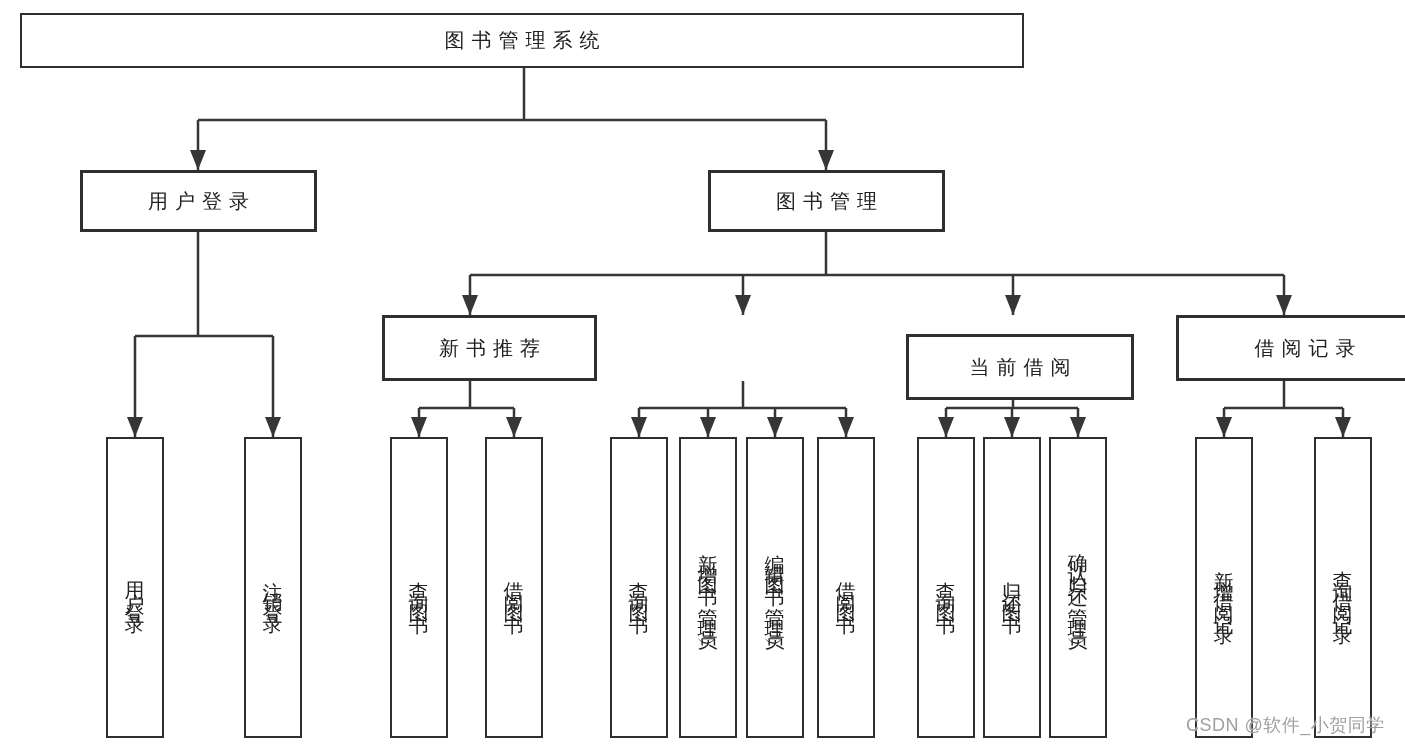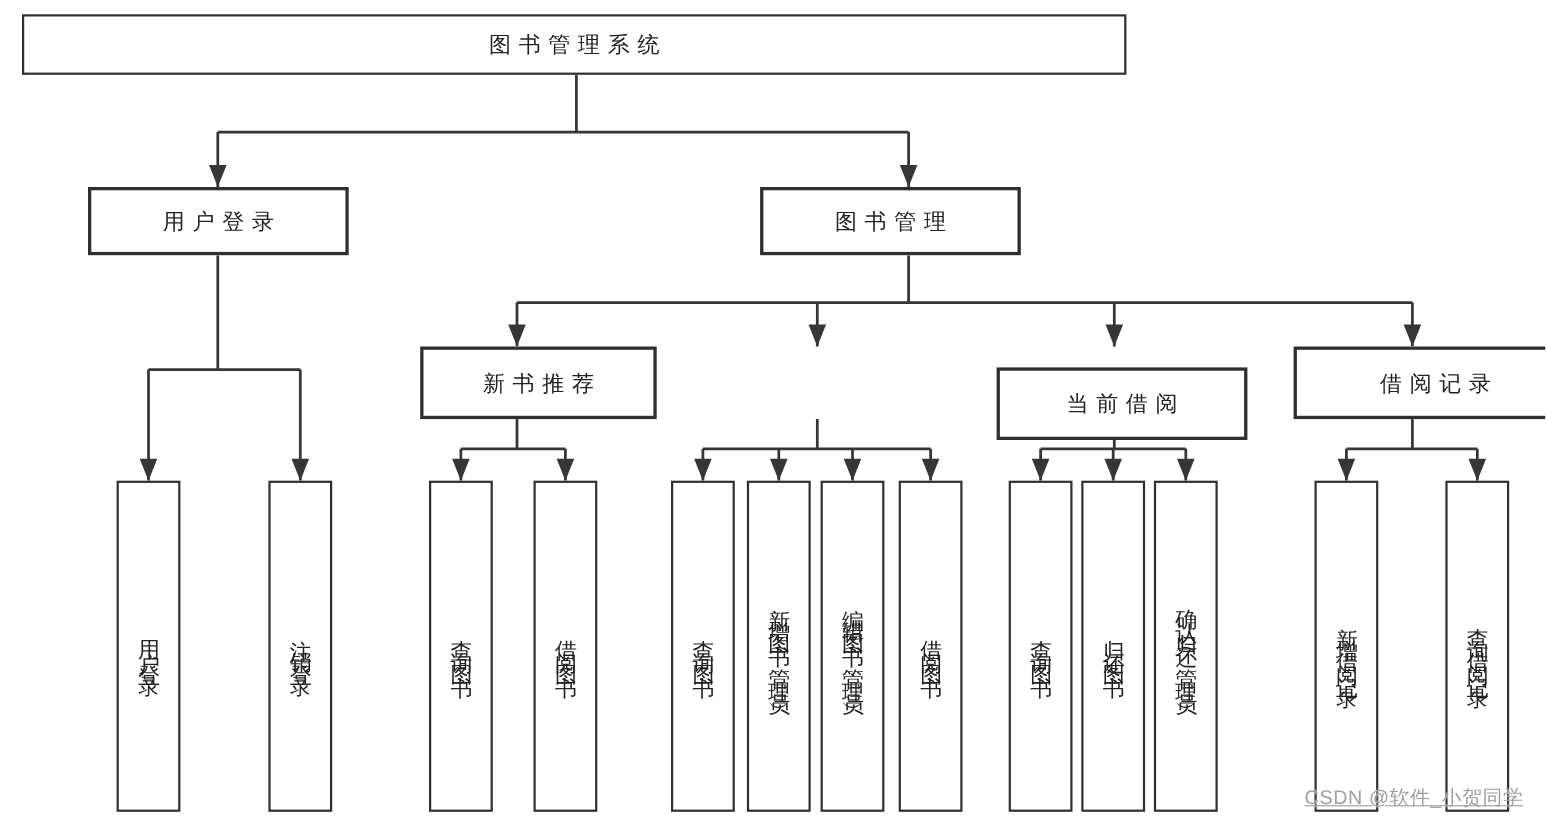--- a/index.html
+++ b/index.html
@@ -48,21 +48,20 @@
   .watermark {
     position: absolute;
     left: 1186px;
     top: 713px;
     font-size: 18px;
     letter-spacing: 0.5px;
     color: #9f9f9f;
     text-shadow: 0 0 2px #ffffff;
     white-space: nowrap;
     z-index: 5;
-    text-decoration: underline;
   }
   .lines { stroke: #363636; stroke-width: 2.5; fill: none; }
   .arrow { fill: #363636; stroke: none; }
 </style>
 </head>
 <body>
 
 <div class="canvas">
 
   <svg class="connectors" viewBox="0 0 1405 747" aria-hidden="true">
@@ -104,21 +103,21 @@
     </g>
   </svg>
 
   <div class="node" style="left:20px; top:13px; width:1004px; height:55px;">
     <span class="hlabel">图书管理系统</span>
   </div>
 
   <div class="node heavy" style="left:80px; top:170px; width:237px; height:62px;">
     <span class="hlabel">用户登录</span>
   </div>
-  <div class="node heavy" style="left:691px; top:170px; width:237px; height:62px;">
+  <div class="node heavy" style="left:708px; top:170px; width:237px; height:62px;">
     <span class="hlabel">图书管理</span>
   </div>
 
   <div class="node heavy" style="left:382px; top:315px; width:215px; height:66px;">
     <span class="hlabel">新书推荐</span>
   </div>
   <div class="node heavy" style="left:906px; top:315px; width:228px; height:66px;margin-top:19px;">
     <span class="hlabel">当前借阅</span>
   </div>
   <div class="node heavy" style="left:1176px; top:315px; width:258px; height:66px;">

